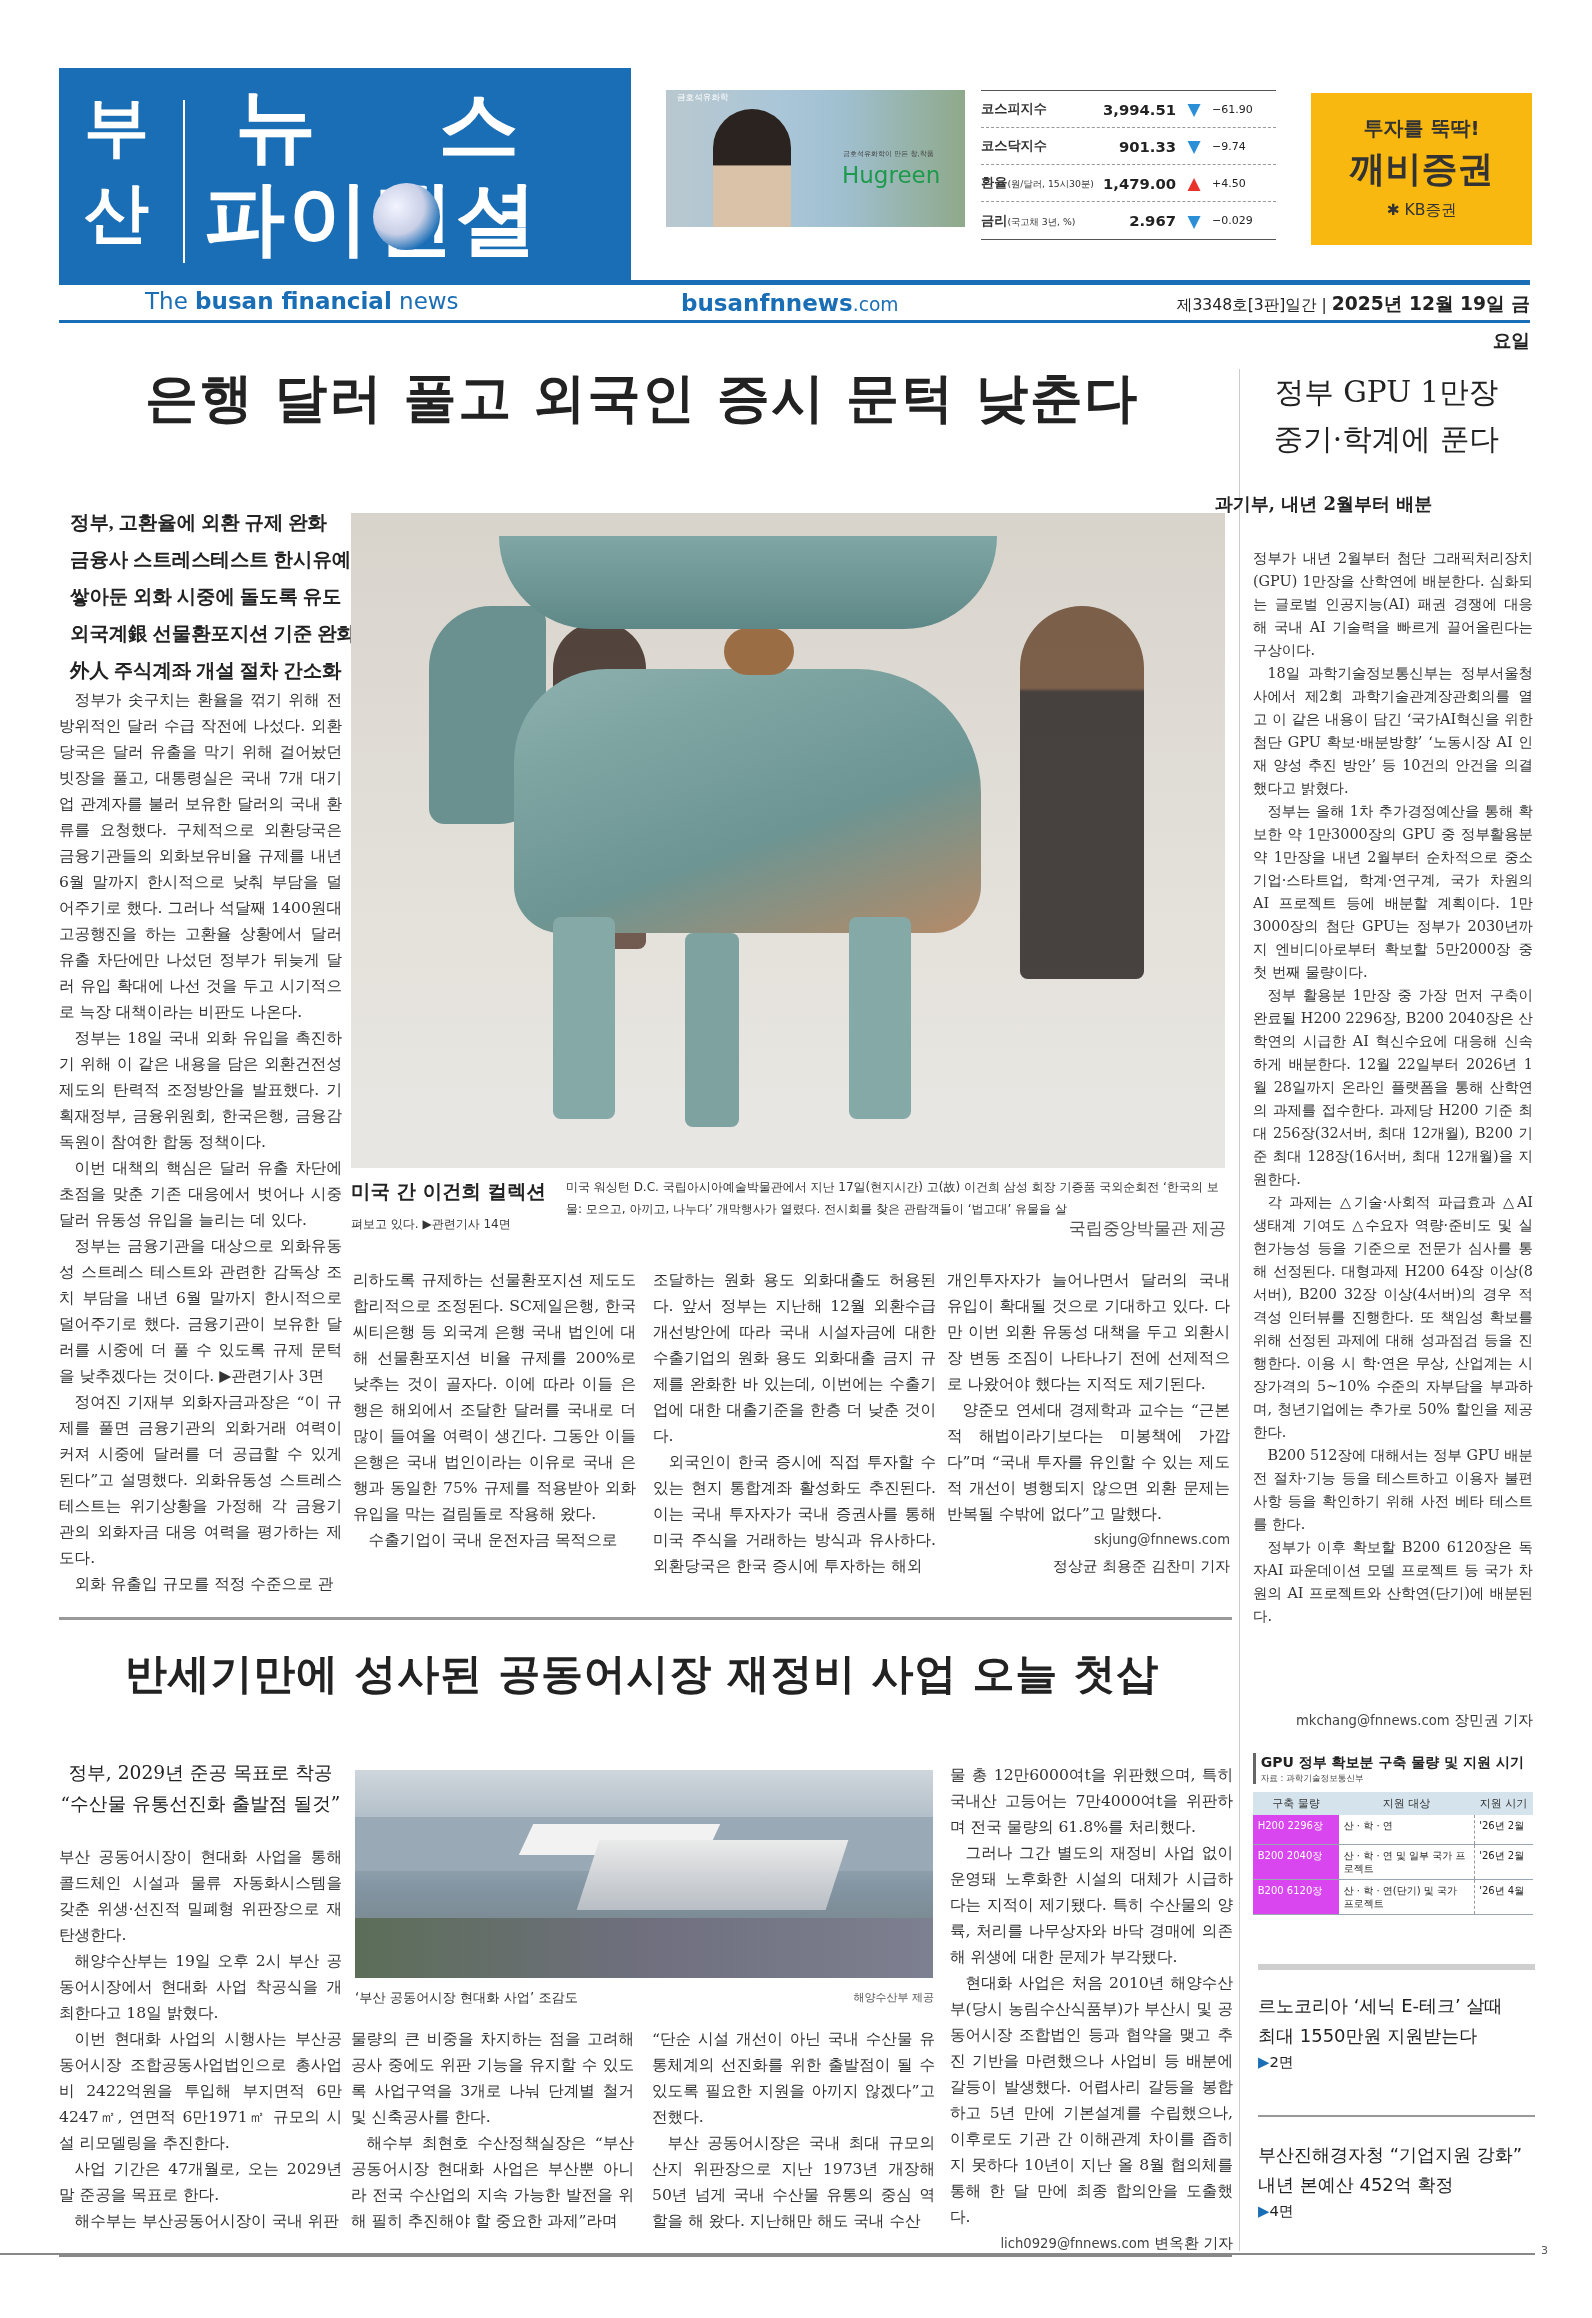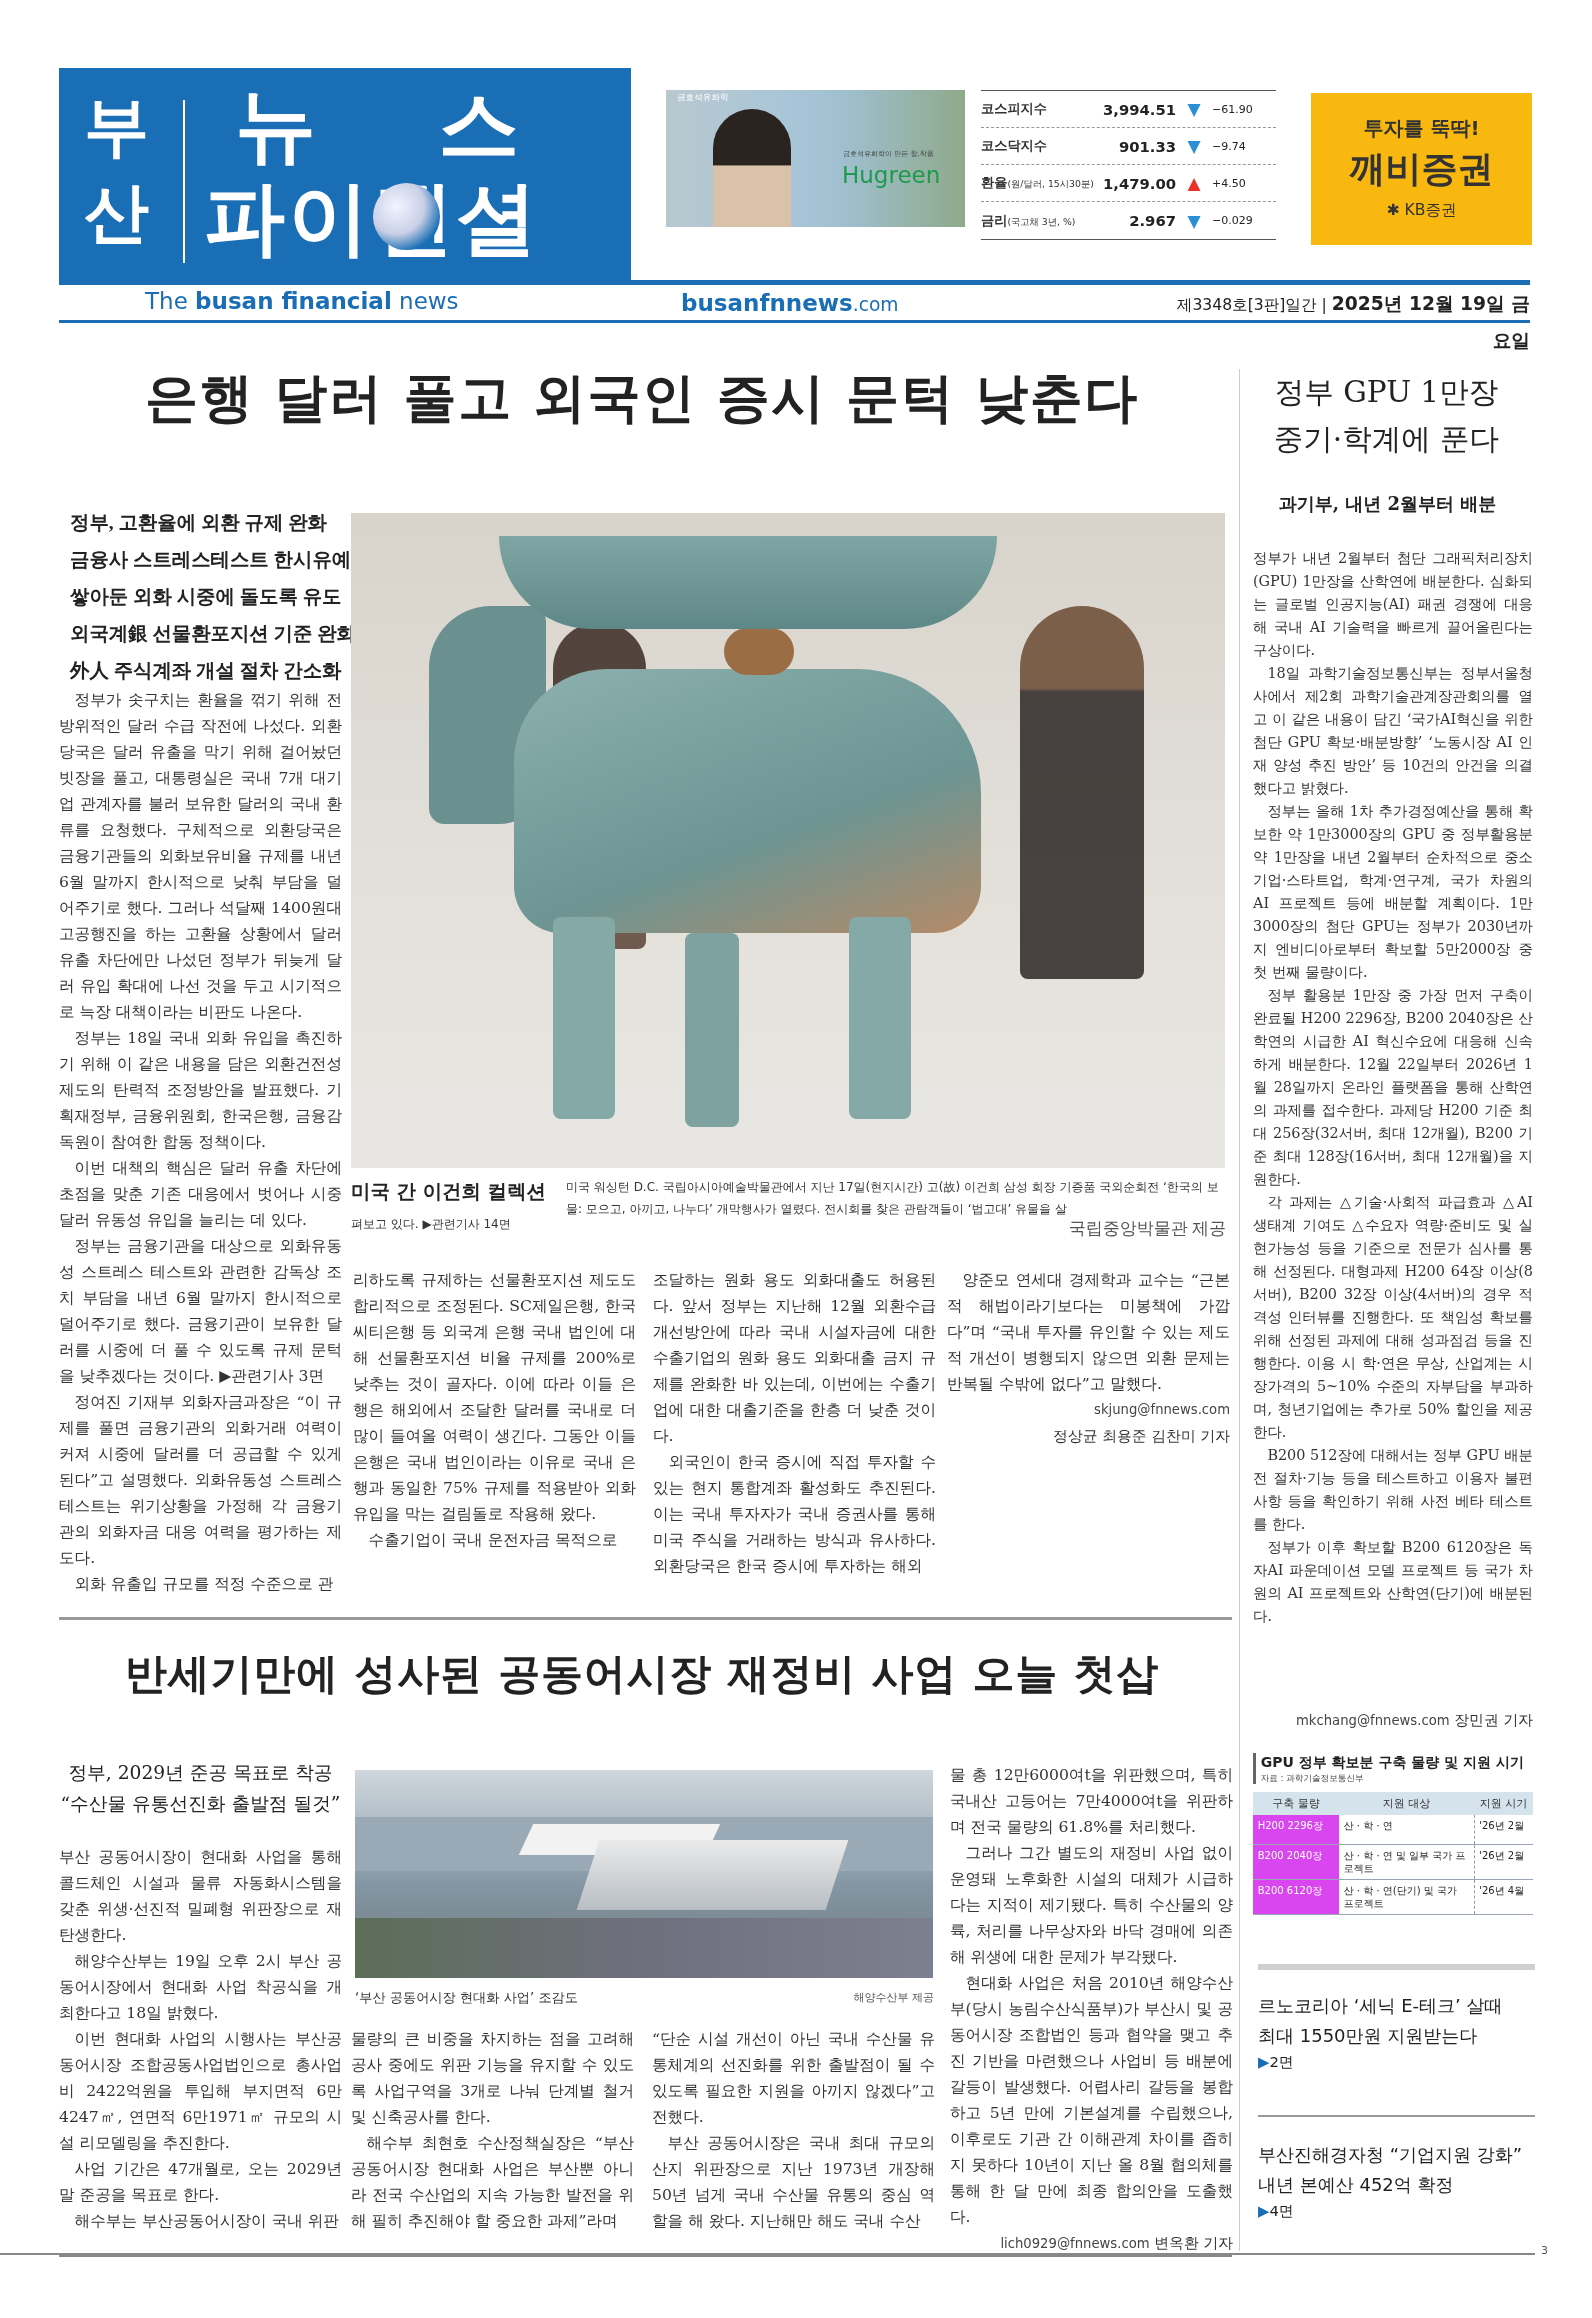--- a/index.html
+++ b/index.html
@@ -72,21 +72,21 @@
   #photo-main .person-r { position: absolute; left: 669px; top: 93px; width: 124px; height: 373px; border-radius: 62px 62px 7.8px 7.8px; background: linear-gradient(180deg, #6b4a32 0%, #6b4a32 22%, #2c2624 23%, #2c2624 100%); opacity: .85; }
   #photo-main .plinth { position: absolute; left: 0; top: 575px; width: 100%; height: 79px; background: #e8e6e2; }
 
   #photo-caption-title { left: 351px; top: 1176px; font-family: "DejaVu Serif", serif; font-weight: bold; font-size: 19.4px; line-height: 31px; color: #222; }
   #photo-caption-text { left: 566px; top: 1176px; width: 659px; font-family: "DejaVu Sans", sans-serif; font-size: 12px; line-height: 22px; color: #333; }
   #photo-caption-more { left: 351px; top: 1213px; font-family: "DejaVu Sans", sans-serif; font-size: 12px; line-height: 22px; color: #333; }
   #photo-credit { left: 1011px; top: 1217px; width: 215px; text-align: right; font-family: Liberation Serif, serif; font-size: 17px; color: #555; }
 
   
   #side-headline { left: 1241px; top: 369px; width: 291px; text-align: center; font-family: "DejaVu Serif", serif; font-size: 29.5px; line-height: 47px; color: #222; }
-  #side-subhead { left: 1242px; top: 488px; width: 291px; text-align: center; font-family: "DejaVu Serif", serif; font-weight: bold; font-size: 18px; line-height: 31px; color: #222; }
+  #side-subhead { left: 1178px; top: 488px; width: 291px; text-align: center; font-family: "DejaVu Serif", serif; font-weight: bold; font-size: 18px; line-height: 31px; color: #222; }
   #side-body { left: 1253px; top: 547px; width: 280px; }
   #side-byline { left: 1253px; top: 1707px; width: 280px; }
   .body-text.side { font-size: 14.4px; line-height: 23px; }
 
   #gpu-table-box { left: 1253px; top: 1753px; width: 280px; }
   #gpu-table-title { font-family: "DejaVu Sans", sans-serif; font-weight: bold; font-size: 14px; line-height: 18.7px; color: #222; border-left: 3.1px solid #666; padding-left: 4.7px; }
   #gpu-table-source { font-family: "DejaVu Sans", sans-serif; font-size: 8.6px; line-height: 12.4px; color: #444; border-left: 3.1px solid #666; padding-left: 4.7px; }
   #gpu-table { width: 100%; border-collapse: collapse; margin-top: 7.8px; font-family: "DejaVu Sans", sans-serif; font-size: 10px; }
   #gpu-table th { background: #d4e3ec; color: #333; font-weight: normal; height: 23px; font-size: 11px; }
   #gpu-table td { vertical-align: top; padding: 3.9px 4.7px; line-height: 13.2px; border-bottom: 0.8px solid #9aa6b4; height: 29.5px; }
@@ -227,20 +227,21 @@
 
 <div class="abs body-text" id="lead-col2">
   <p class="noindent">리하도록 규제하는 선물환포지션 제도도 합리적으로 조정된다. SC제일은행, 한국씨티은행 등 외국계 은행 국내 법인에 대해 선물환포지션 비율 규제를 200%로 낮추는 것이 골자다. 이에 따라 이들 은행은 해외에서 조달한 달러를 국내로 더 많이 들여올 여력이 생긴다. 그동안 이들 은행은 국내 법인이라는 이유로 국내 은행과 동일한 75% 규제를 적용받아 외화 유입을 막는 걸림돌로 작용해 왔다.</p>
   <p>수출기업이 국내 운전자금 목적으로</p>
 </div>
 <div class="abs body-text" id="lead-col3">
   <p class="noindent">조달하는 원화 용도 외화대출도 허용된다. 앞서 정부는 지난해 12월 외환수급 개선방안에 따라 국내 시설자금에 대한 수출기업의 원화 용도 외화대출 금지 규제를 완화한 바 있는데, 이번에는 수출기업에 대한 대출기준을 한층 더 낮춘 것이다.</p>
   <p>외국인이 한국 증시에 직접 투자할 수 있는 현지 통합계좌 활성화도 추진된다. 이는 국내 투자자가 국내 증권사를 통해 미국 주식을 거래하는 방식과 유사하다. 외환당국은 한국 증시에 투자하는 해외</p>
 </div>
 <div class="abs body-text" id="lead-col4">
+  <p class="noindent">개인투자자가 늘어나면서 달러의 국내 유입이 확대될 것으로 기대하고 있다. 다만 이번 외환 유동성 대책을 두고 외환시장 변동 조짐이 나타나기 전에 선제적으로 나왔어야 했다는 지적도 제기된다.</p>
   <p>양준모 연세대 경제학과 교수는 “근본적 해법이라기보다는 미봉책에 가깝다”며 “국내 투자를 유인할 수 있는 제도적 개선이 병행되지 않으면 외환 문제는 반복될 수밖에 없다”고 말했다.</p>
   <div class="byline">
     <div class="email">skjung@fnnews.com</div>
     <div>정상균 최용준 김찬미 기자</div>
   </div>
 </div>
 
 <div class="abs" id="col-divider-right"></div>
 
 <div class="abs" id="side-headline">

